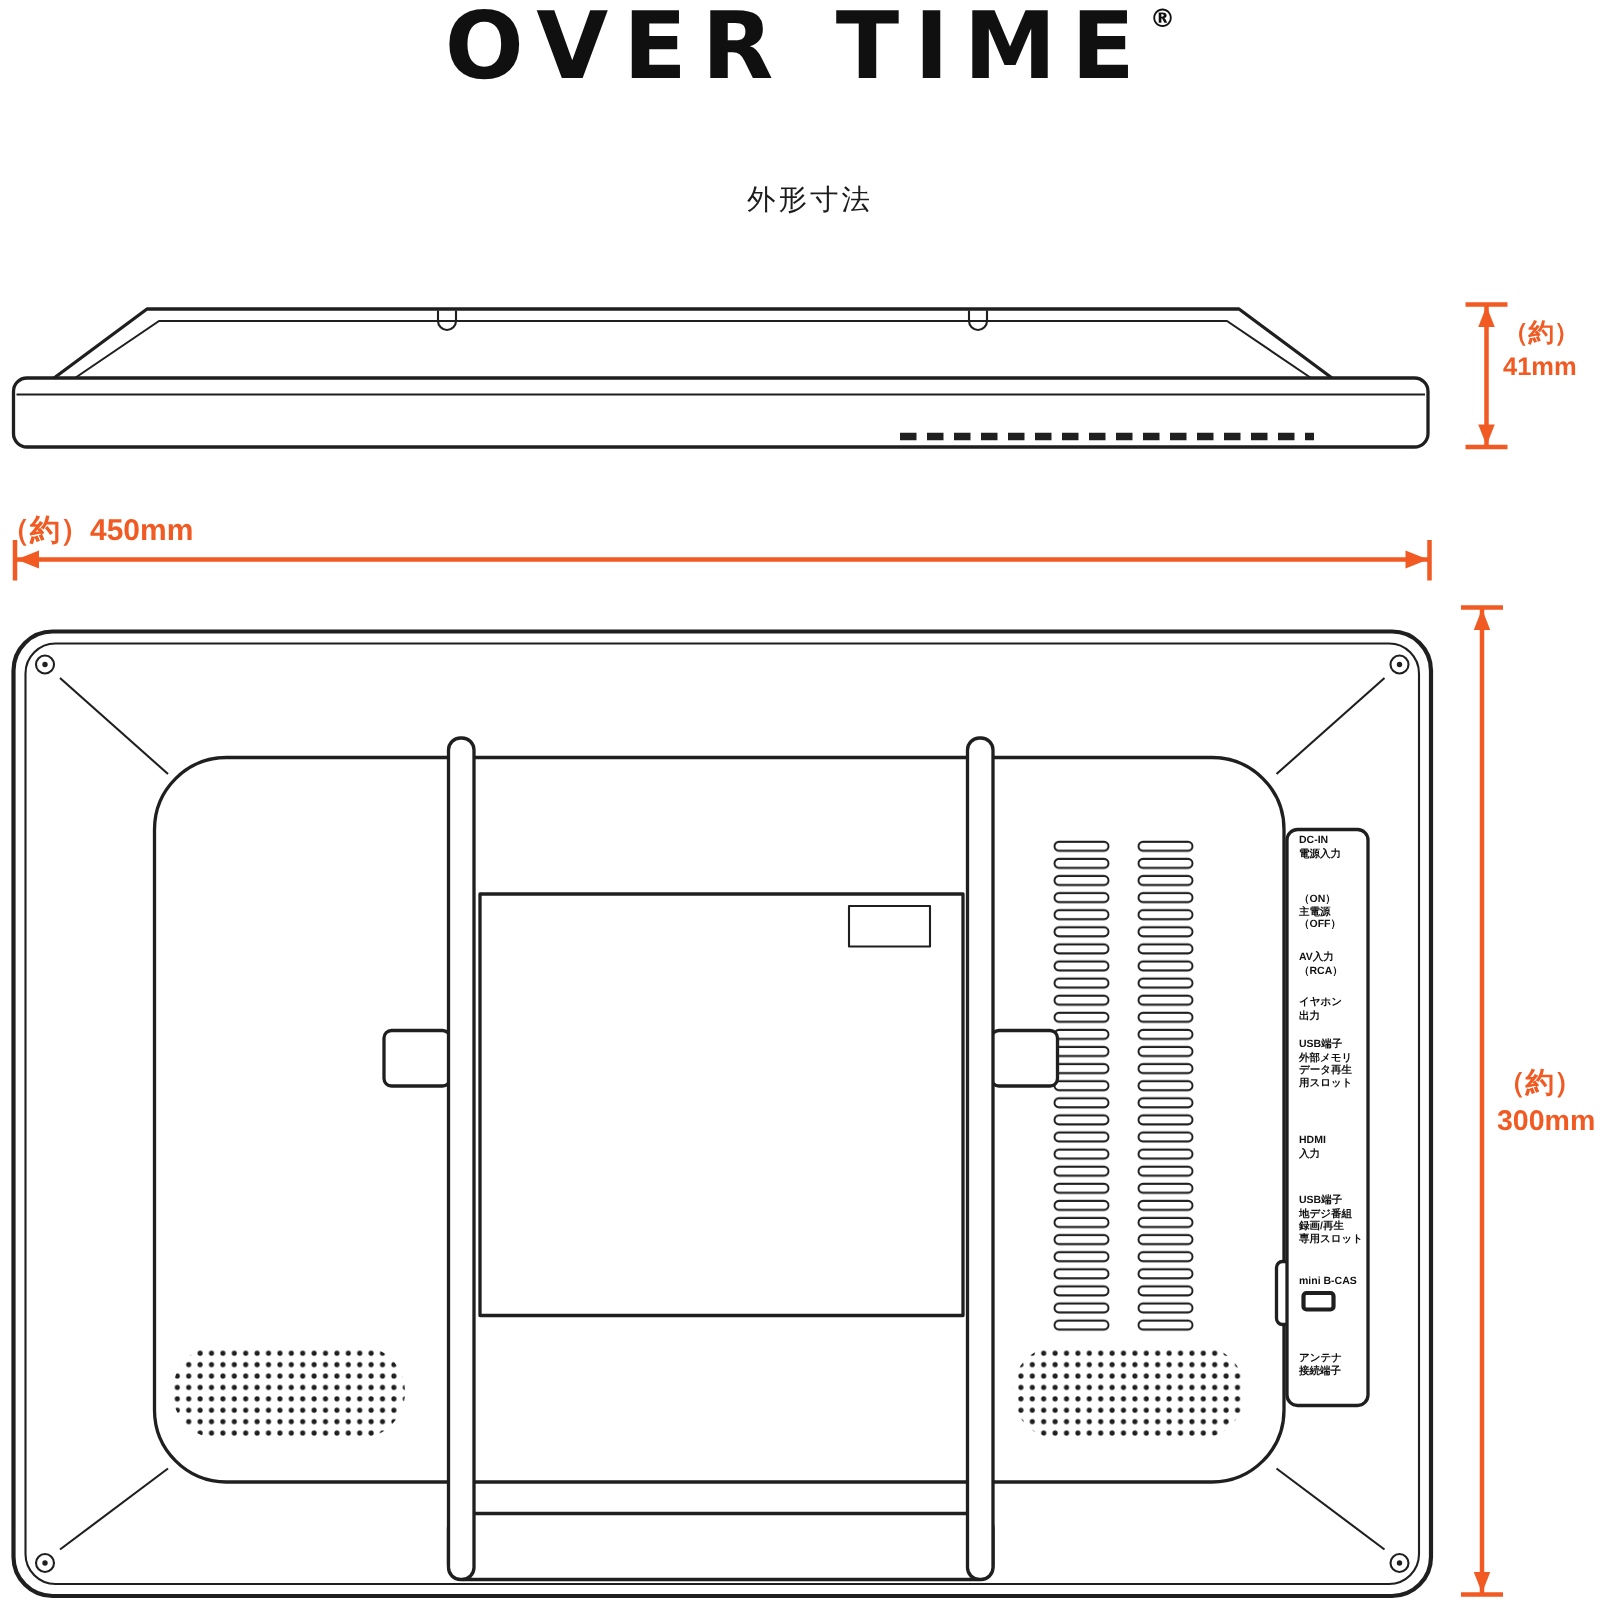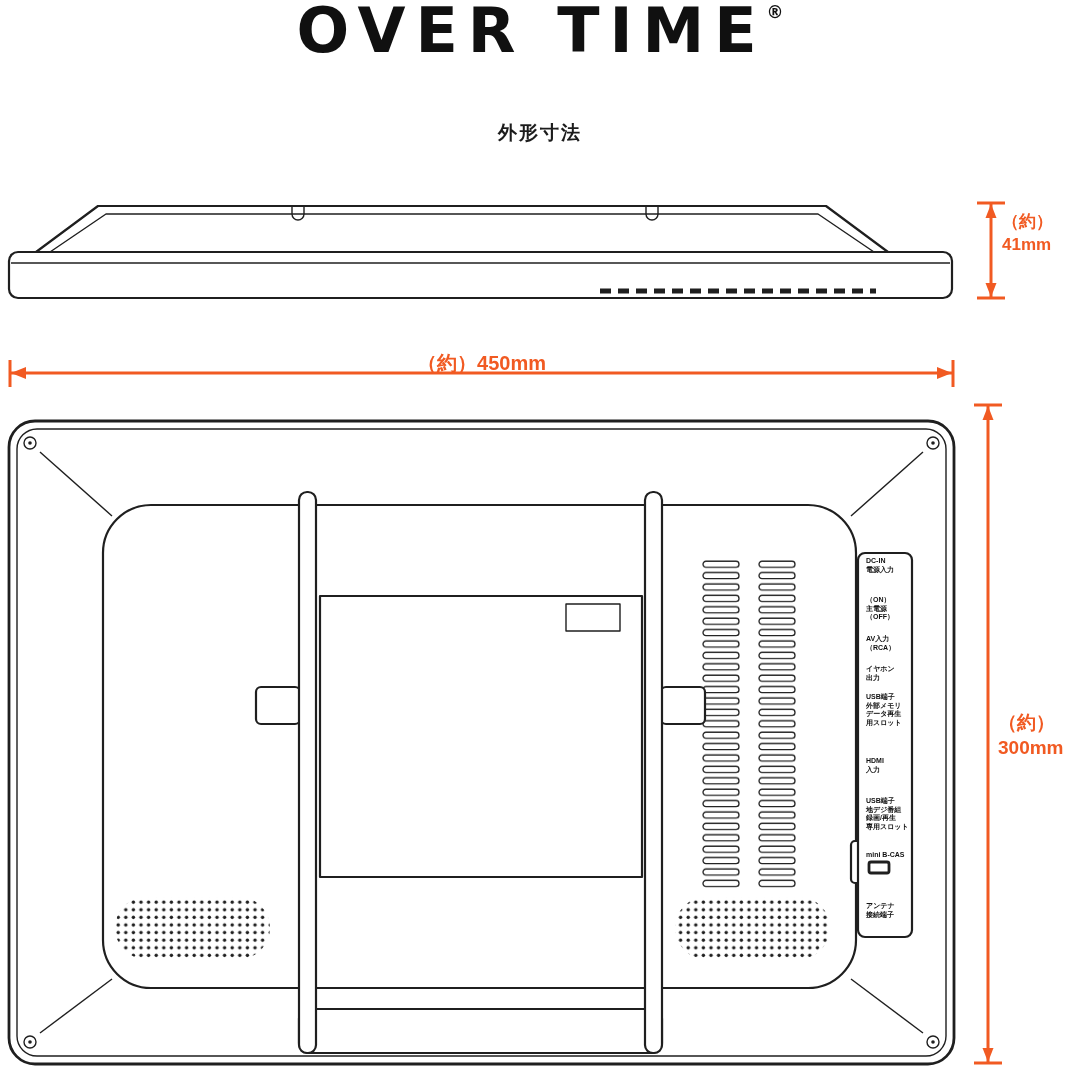--- a/index.html
+++ b/index.html
@@ -12,41 +12,41 @@
     text-align: center; color: #101010;
     font-family: "DejaVu Sans", "Liberation Sans", sans-serif;
     font-weight: 900; font-size: 62px; letter-spacing: 10px;
     white-space: nowrap;
   }
   .logo sup { font-size: 17px; letter-spacing: 0; vertical-align: 34px; }
 
   .subtitle {
     position: absolute; top: 120px; left: 0; width: 100%;
     text-align: center; color: #1c1c1c; font-size: 19px; letter-spacing: 2px;
-    font-weight: 700;
+    font-weight: 400;
   }
 
   svg.drawing { position: absolute; top: 0; left: 0; }
 
   .ln  { fill: none; stroke: var(--line); stroke-width: 2.2; stroke-linejoin: round; }
   .thin{ stroke-width: 1.4; }
   .w2  { stroke-width: 2.8; }
   .lnw { fill: #fff; stroke: var(--line); stroke-width: 2.2; stroke-linejoin: round; }
   .lnf { fill: var(--line); stroke: none; }
   .vent-dash { fill: none; stroke: var(--line); stroke-width: 5; stroke-dasharray: 11 7; }
 
   .dim line { stroke: var(--accent); stroke-width: 3; }
   .dimf { fill: var(--accent); stroke: none; }
 
   .dim-label {
     position: absolute; color: var(--accent); font-weight: bold;
     white-space: pre-line;
   }
   .dim-41  { left: 1002px; top: 210px; font-size: 17px; line-height: 23px; }
-  .dim-450 { left: 0; top: 340px; width: 963px; text-align: center; font-size: 20px; margin-top: 10px; }
+  .dim-450 { left: 0; top: 340px; width: 963px; text-align: left; font-size: 20px; }
   .dim-300 { left: 998px; top: 710px; font-size: 19px; line-height: 25px; }
 
   .port-label {
     position: absolute; left: 866px; width: 46px;
     font-size: 7px; line-height: 8.5px; color: #111;
     font-weight: bold; white-space: pre-line; letter-spacing: 0;
   }
 </style>
 </head>
 <body>

